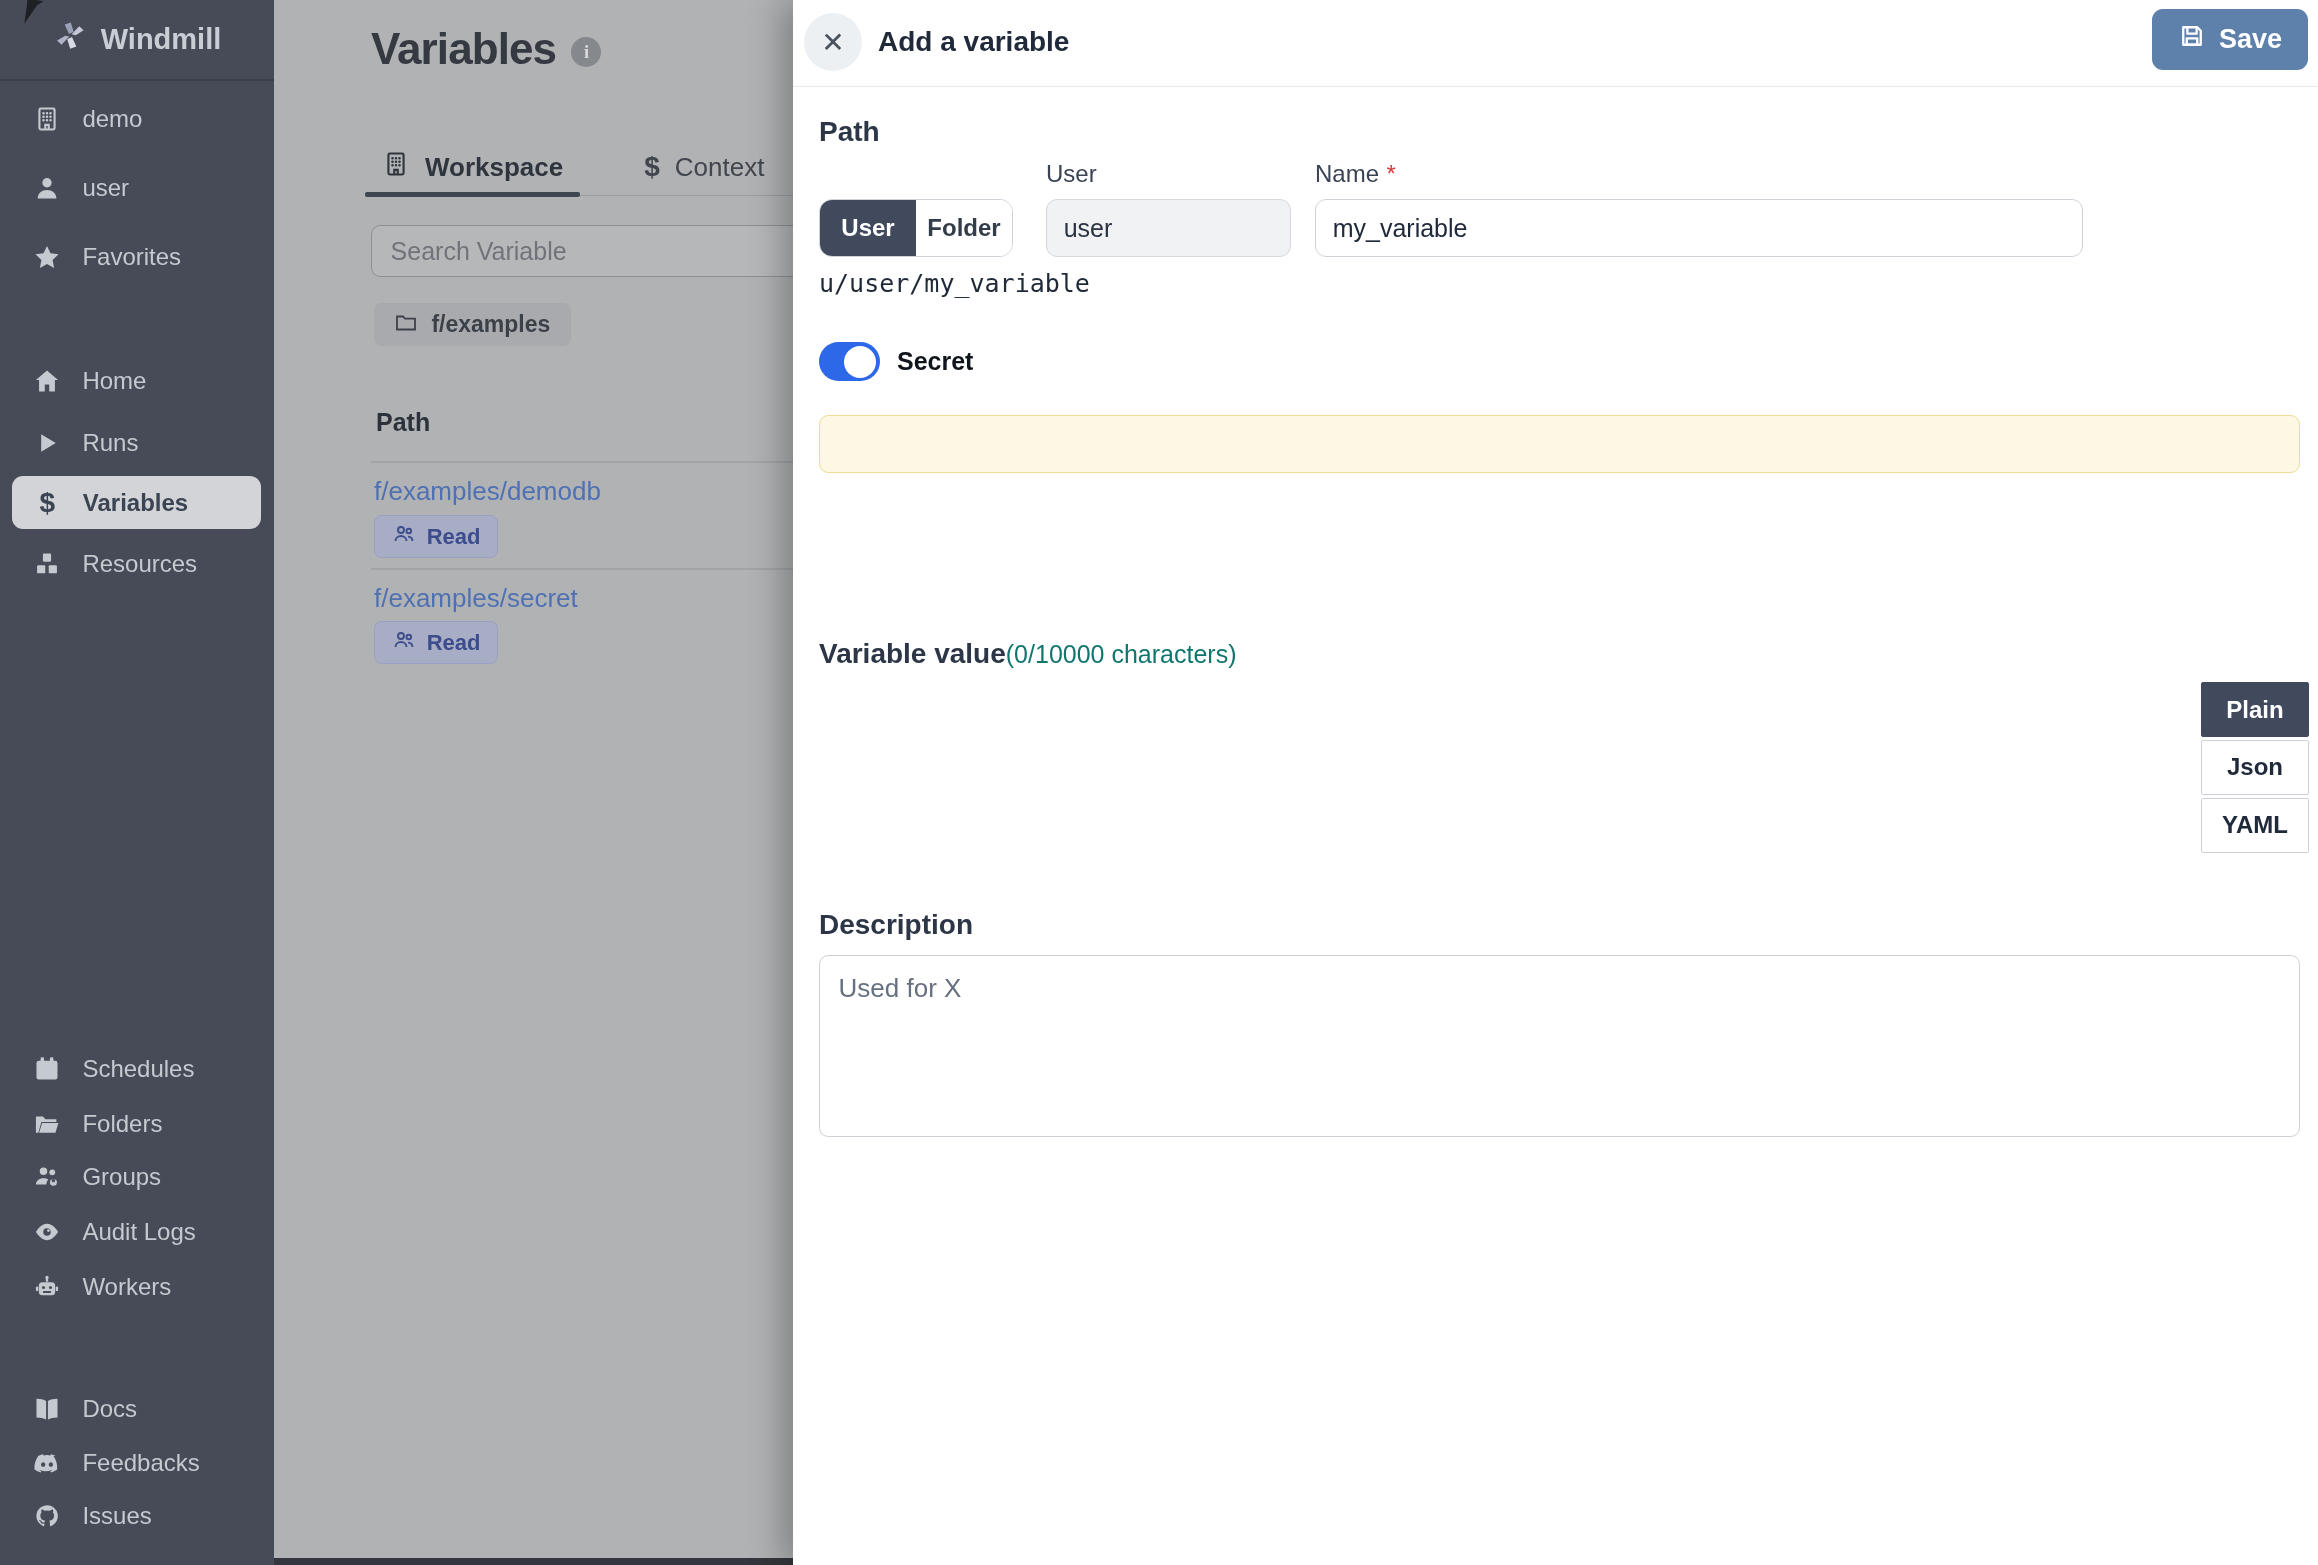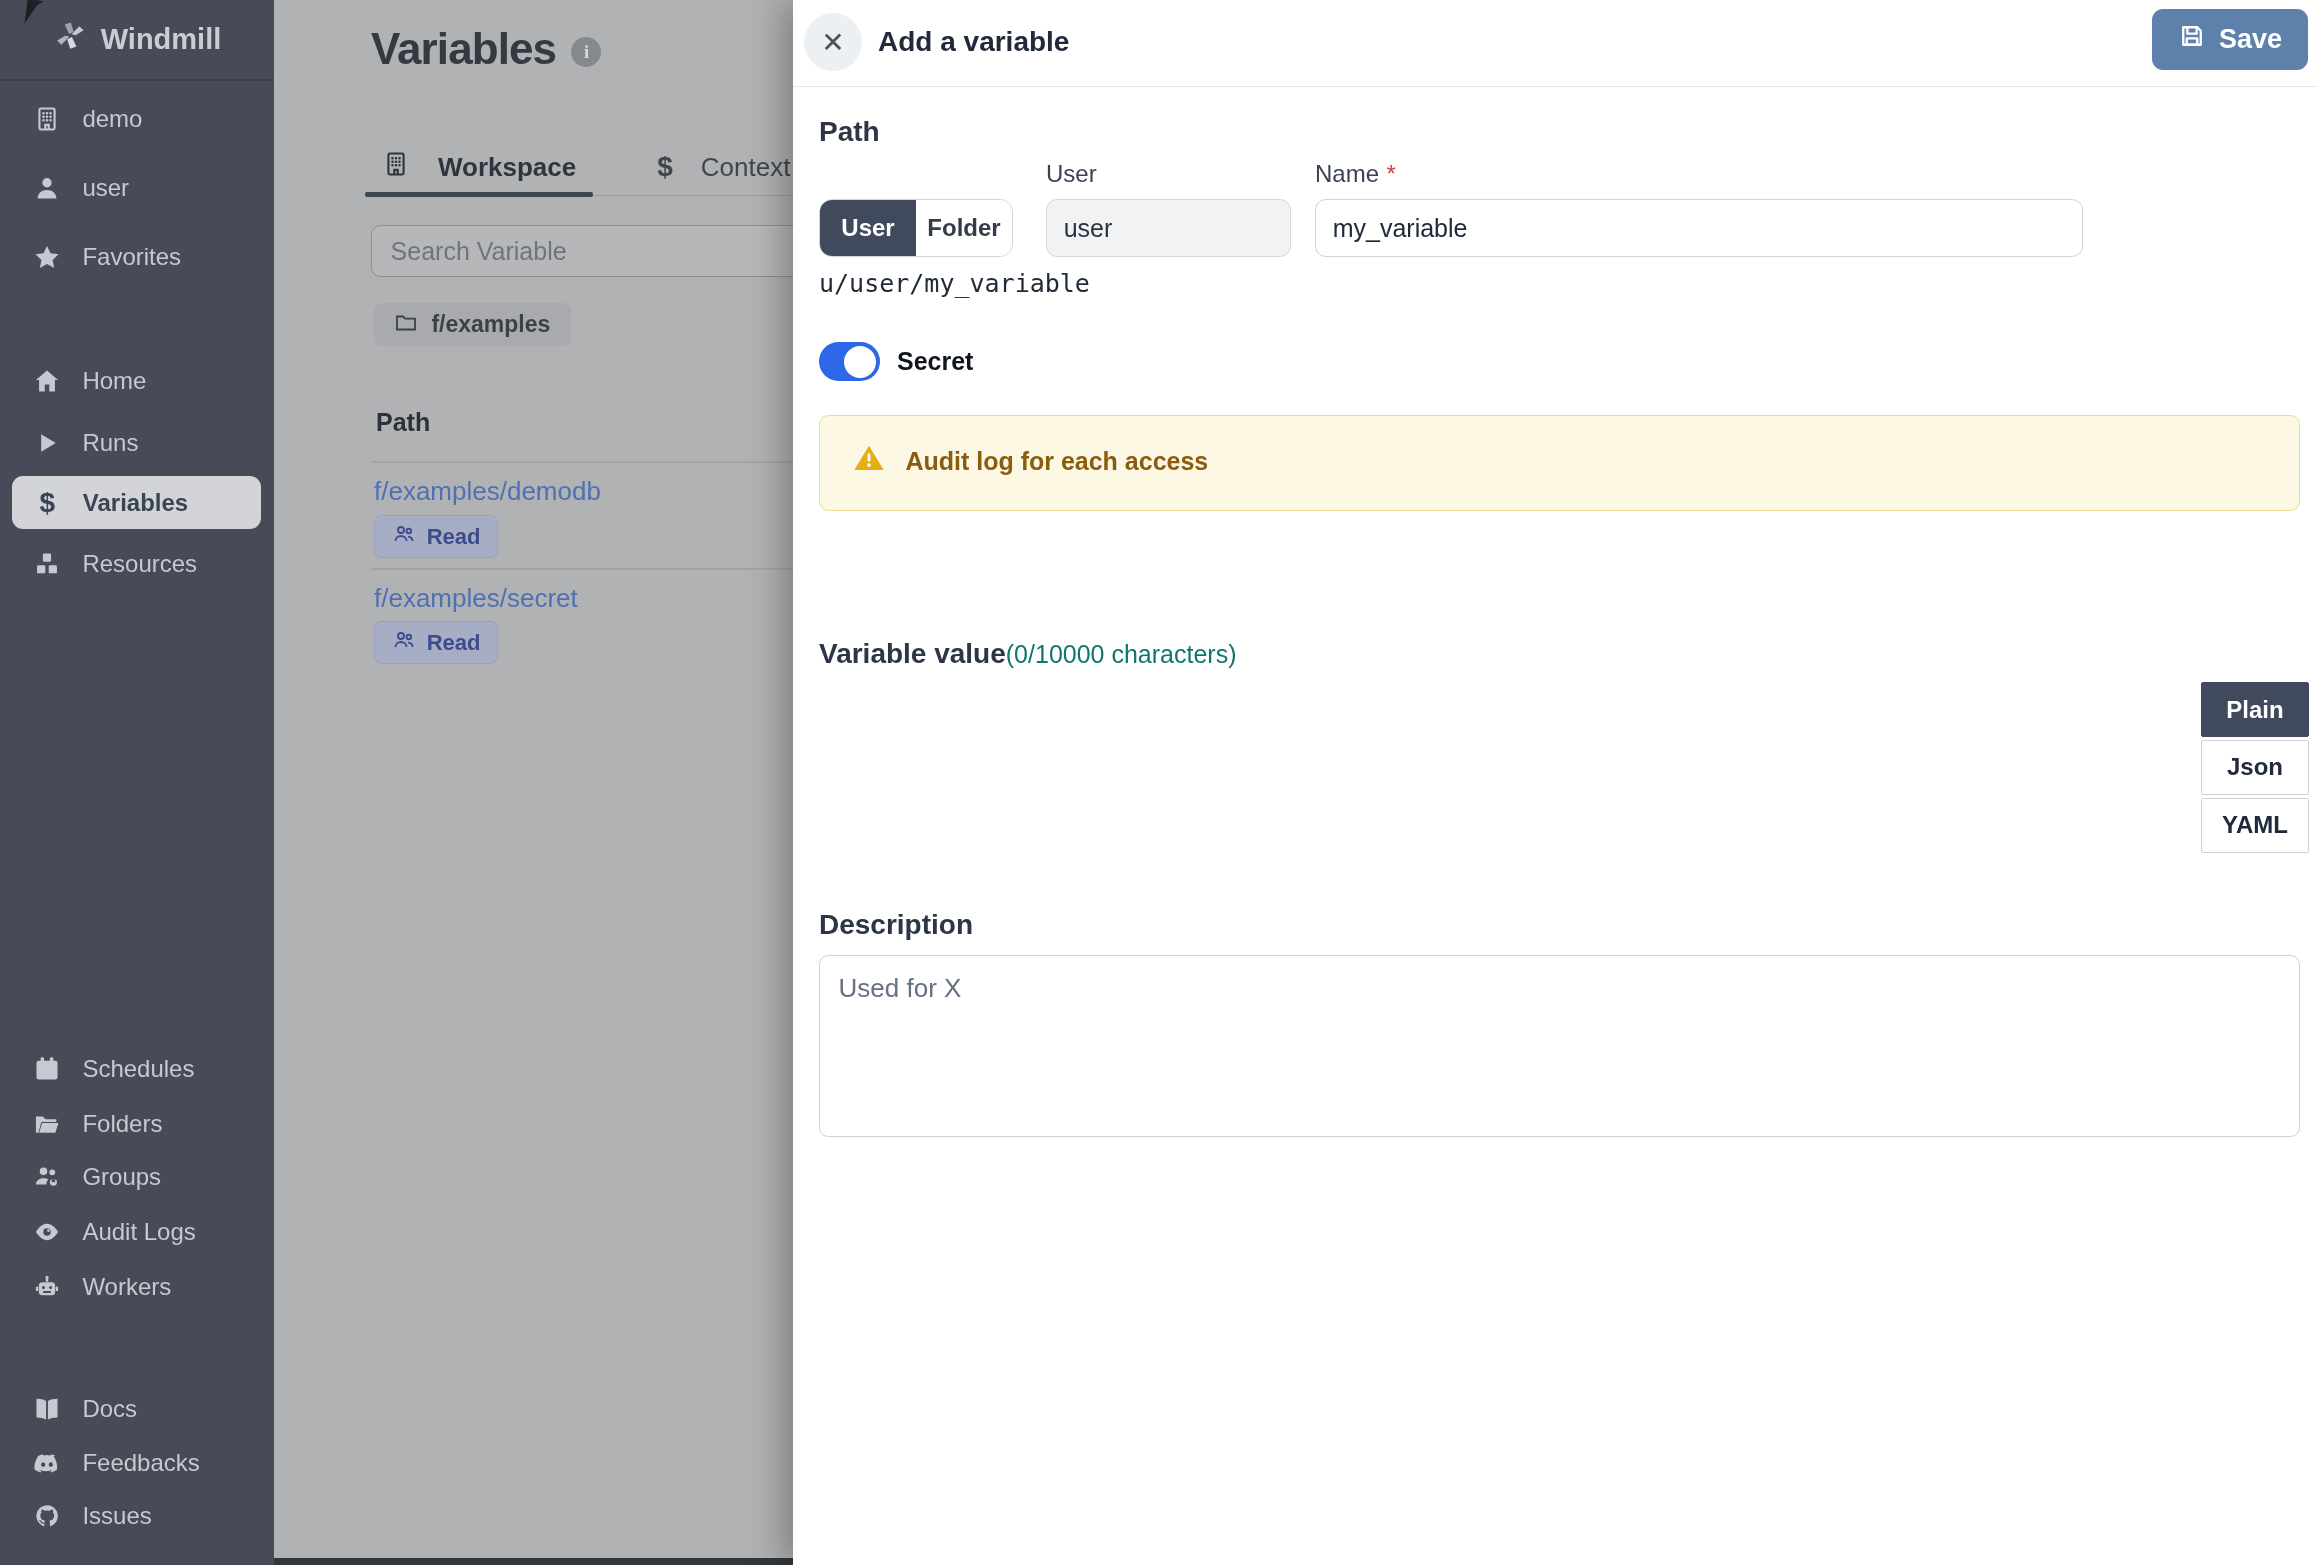--- a/index.html
+++ b/index.html
@@ -18,21 +18,21 @@
   .si svg{width:28px;height:28px;}
   .si.sel{left:12px;width:249px;height:53px;background:#d2d4d8;border-radius:11px;color:#3b4452;font-weight:700;padding-left:20.4px;}
   .dollar-glyph{font-size:28px;font-weight:600;line-height:1;}
   .bottombar{position:absolute;left:0;top:1558px;width:2319px;height:7.4px;background:#33363c;z-index:1;}
 
   
   .content{position:absolute;left:274px;top:0;width:2045px;height:1566px;background:#b1b2b3;z-index:1;}
   .page-title{position:absolute;left:97px;top:24px;display:flex;align-items:center;gap:15px;color:#353a42;font-size:44px;font-weight:800;letter-spacing:-0.9px;}
   .info-dot{width:30px;height:30px;border-radius:50%;background:#85888d;color:#d9dadc;display:flex;align-items:center;justify-content:center;font-size:18.6px;font-weight:700;font-family:"Liberation Serif",serif;margin-top:5.6px;}
   .tabs{position:absolute;left:97px;top:139px;width:1113px;height:56px;border-bottom:1.9px solid #9b9c9e;display:flex;gap:59px;}
-  .tab{position:relative;display:flex;align-items:center;gap:28px;font-size:26px;color:#41464e;padding:0 11px;cursor:pointer;text-align:center;}
+  .tab{position:relative;display:flex;align-items:center;gap:15px;font-size:26px;color:#41464e;padding:0 11px;cursor:pointer;text-align:center;}
   .tab svg{width:28px;height:28px;}
   .tab.active{color:#2f353e;font-weight:700;}
   .tab.active:after{content:"";position:absolute;left:-5.6px;right:-5.6px;bottom:-1.9px;height:4.6px;background:#3d4651;border-radius:1.9px;}
   .search{position:absolute;left:97px;top:225px;width:519px;height:52px;box-sizing:border-box;border:1.9px solid #8e9094;border-radius:9.3px;background:#b6b7b8;font-size:25px;color:#3a3f46;padding:0 18.6px;font-family:"Liberation Sans",sans-serif;}
   .search::placeholder{color:#70747a;}
   .chip{position:absolute;left:100px;top:303px;height:43px;display:inline-flex;align-items:center;gap:13px;background:#a9aaae;border-radius:7.4px;padding:0 20.4px;font-size:23px;font-weight:700;color:#3c4149;cursor:pointer;}
   .chip svg{width:24px;height:24px;}
   .path-hdr{position:absolute;left:102px;top:408px;font-size:25px;font-weight:700;color:#2c323b;}
   .hr{position:absolute;left:97px;width:1020px;height:1.9px;background:#a3a4a6;}
   .vlink{position:absolute;left:100px;font-size:26px;color:#4f71b4;cursor:pointer;text-decoration:none;}
@@ -324,28 +324,20 @@
     <input class="tin white" type="text" value="my_variable" style="">
 
     <div class="preview">u/user/my_variable</div>
 
     <div class="toggle">
         <div class="knob"></div>
       </div>
     <div class="tlabel">Secret</div>
 
     <div class="warn">
-      <div class="warn-head">
-        <span><svg viewBox="0 0 24 24">
-              <path d="M12 2.8L23 21H1z" fill="#e6ae12"></path>
-              <rect x="10.9" y="8.5" width="2.2" height="6.2" rx="1.1" fill="#fff"></rect>
-              <circle cx="12" cy="17.3" r="1.4" fill="#fff"></circle>
-            </svg></span>
-        <span>Audit log for each access</span>
-      </div>
     </div>
 
     <div class="sect-h" style="left:26px;top:638px">
       <span>Variable value</span><span class="counter">(0/10000 characters)</span>
     </div>
     <div class="fmt-col">
       <button class="on">Plain</button>
       <button>Json</button>
       <button>YAML</button>
     </div>

